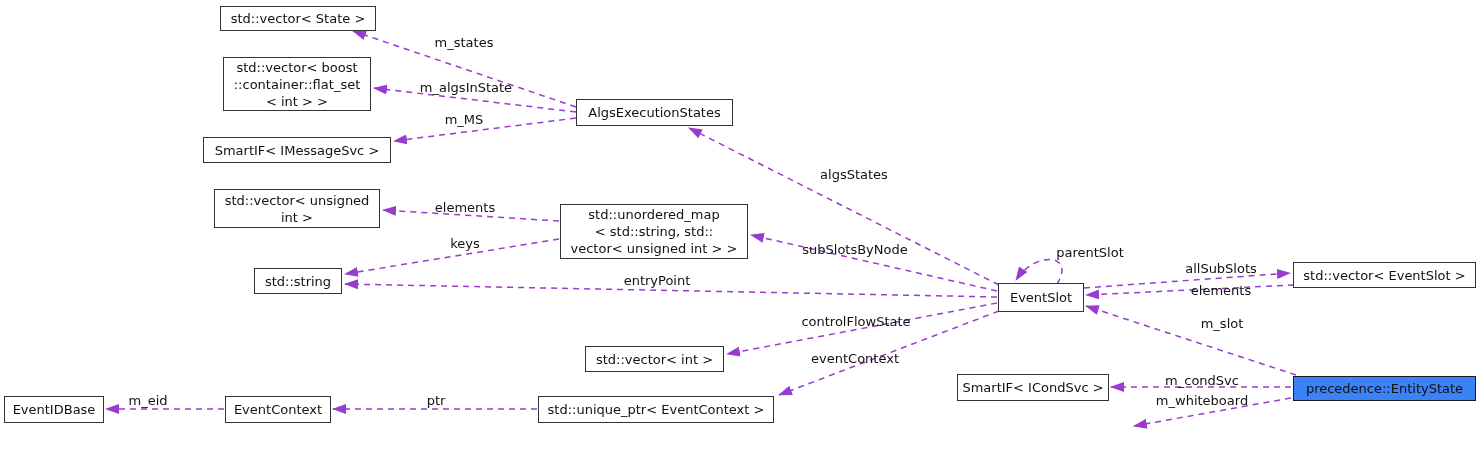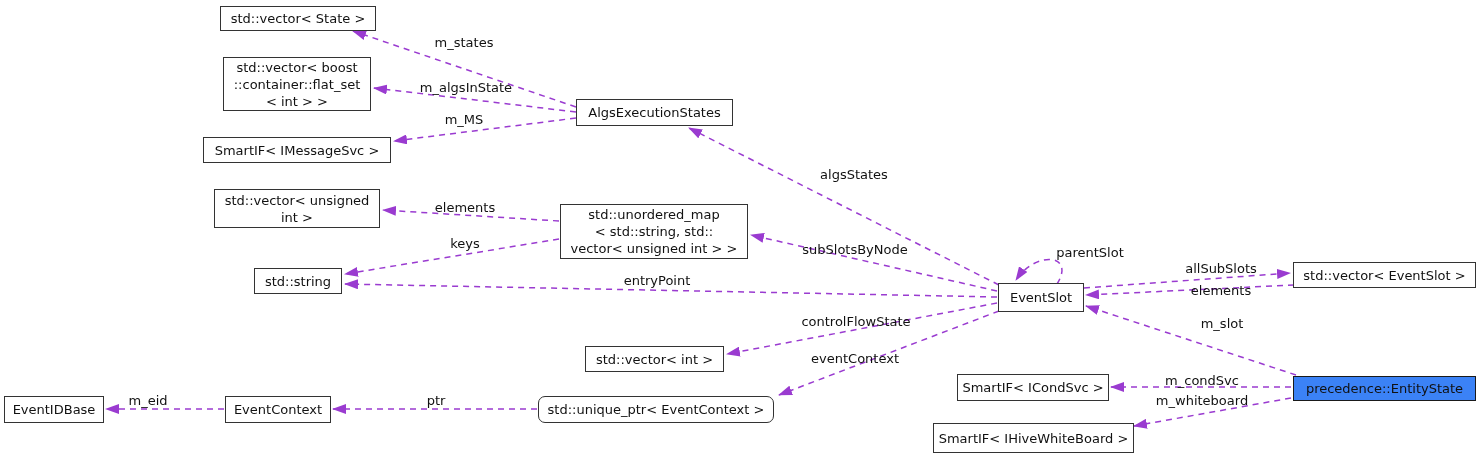--- a/index.html
+++ b/index.html
@@ -117,31 +117,28 @@
     </div>
     <div class="node" style="left: 585px; top: 346px; width: 139px; height: 26px;">
       <div>std::vector&lt; int &gt;</div>
     </div>
     <div class="node" style="left: 4px; top: 396px; width: 100px; height: 27px;">
       <div>EventIDBase</div>
     </div>
     <div class="node" style="left: 225px; top: 396px; width: 106px; height: 27px;">
       <div>EventContext</div>
     </div>
-    <div class="node" style="left: 538px; top: 396px; width: 236px; height: 27px; border-radius: 7px;">
+    <div class="node" style="left: 538px; top: 396px; width: 236px; height: 27px;">
       <div>std::unique_ptr&lt; EventContext &gt;</div>
     </div>
     <div class="node" style="left: 998px; top: 283px; width: 86px; height: 29px;">
       <div>EventSlot</div>
     </div>
     <div class="node" style="left: 957px; top: 374px; width: 152px; height: 27px;">
       <div>SmartIF&lt; ICondSvc &gt;</div>
     </div>
     <div class="node" style="left: 1293px; top: 262px; width: 183px; height: 26px;">
       <div>std::vector&lt; EventSlot &gt;</div>
     </div>
-    <div class="node" style="left: 933px; top: 423px; width: 201px; height: 30px;">
-      <div>SmartIF&lt; IHiveWhiteBoard &gt;</div>
-    </div>
     <div class="node highlight" style="left: 1293px; top: 376px; width: 183px; height: 25px;">
       <div>precedence::EntityState</div>
     </div>
   </div>
 
 </body></html>

